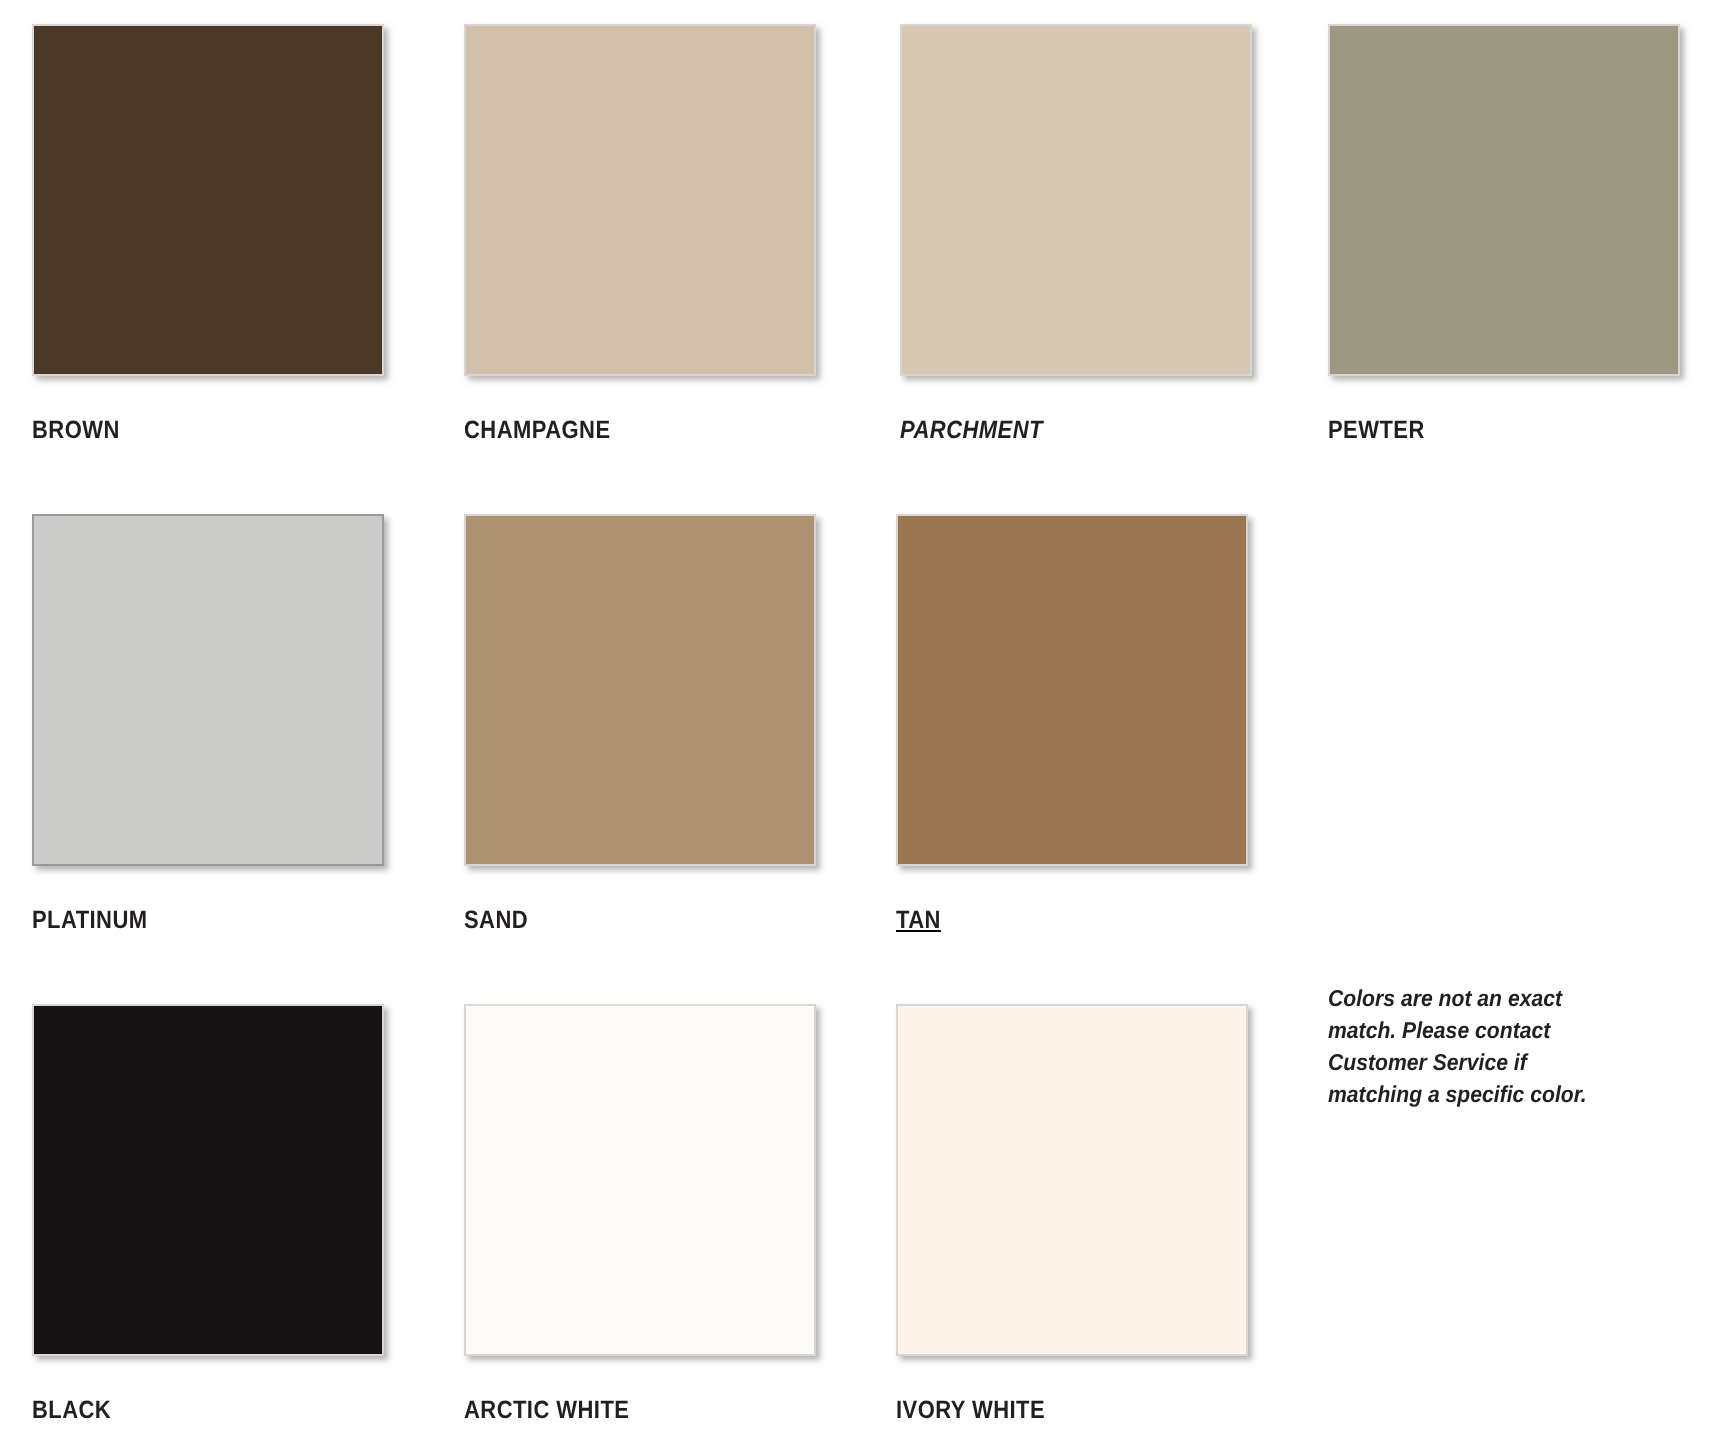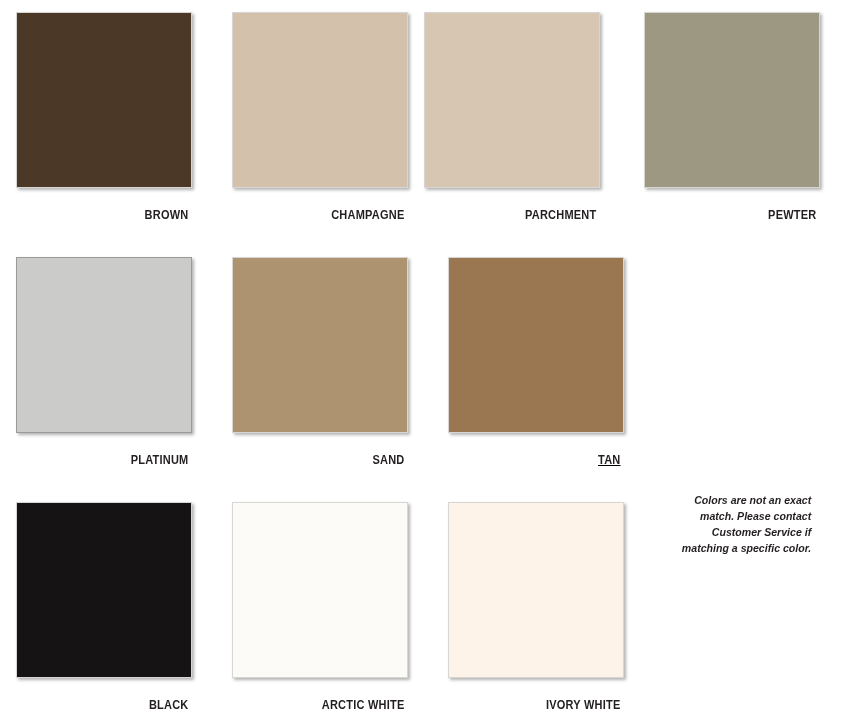--- a/index.html
+++ b/index.html
@@ -11,21 +11,20 @@
     width: 860px;
     height: 720px;
     font-family: "Liberation Sans", sans-serif;
     overflow: hidden;
   }
 
   #swatch-grid {
     position: relative;
     width: 860px;
     height: 720px;
-    text-align: right;
   }
 
   .swatch-cell {
     position: absolute;
     width: 196px;
   }
 
   .swatch-chip {
     width: 176px;
     height: 176px;
@@ -70,25 +69,25 @@
 
 <div id="swatch-grid">
     <div class="swatch-cell" style="left: 16px; top: 12px;">
       <div class="swatch-chip" style="background: rgb(76, 56, 39);"></div>
       <div class="swatch-label">BROWN</div>
     </div>
     <div class="swatch-cell" style="left: 232px; top: 12px;">
       <div class="swatch-chip" style="background: rgb(211, 193, 171);"></div>
       <div class="swatch-label">CHAMPAGNE</div>
     </div>
-    <div class="swatch-cell" style="left: 424px; top: 12px;">
+    <div class="swatch-cell" style="left: 450px; top: 12px; font-style: italic;">
       <div class="swatch-chip" style="background: rgb(214, 198, 178);"></div>
       <div class="swatch-label">PARCHMENT</div>
     </div>
-    <div class="swatch-cell" style="left: 644px; top: 12px;">
+    <div class="swatch-cell" style="left: 664px; top: 12px;">
       <div class="swatch-chip" style="background: rgb(157, 152, 129);"></div>
       <div class="swatch-label">PEWTER</div>
     </div>
     <div class="swatch-cell" style="left: 16px; top: 257px;">
       <div class="swatch-chip edge-dark" style="background: rgb(203, 203, 201);"></div>
       <div class="swatch-label">PLATINUM</div>
     </div>
     <div class="swatch-cell" style="left: 232px; top: 257px;">
       <div class="swatch-chip" style="background: rgb(173, 147, 112);"></div>
       <div class="swatch-label">SAND</div>

